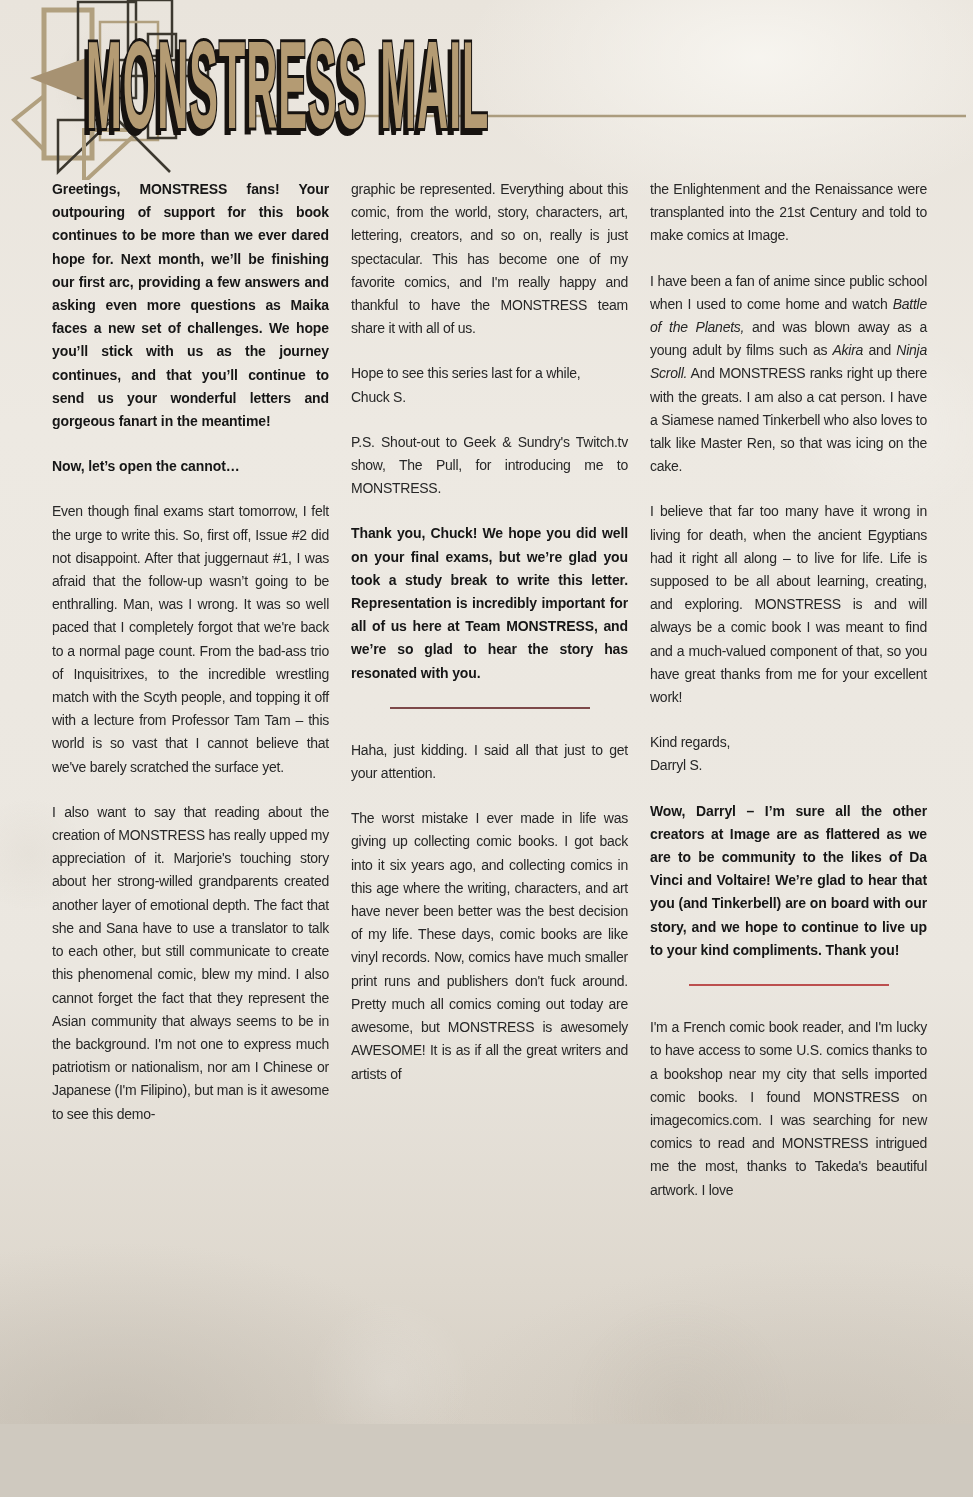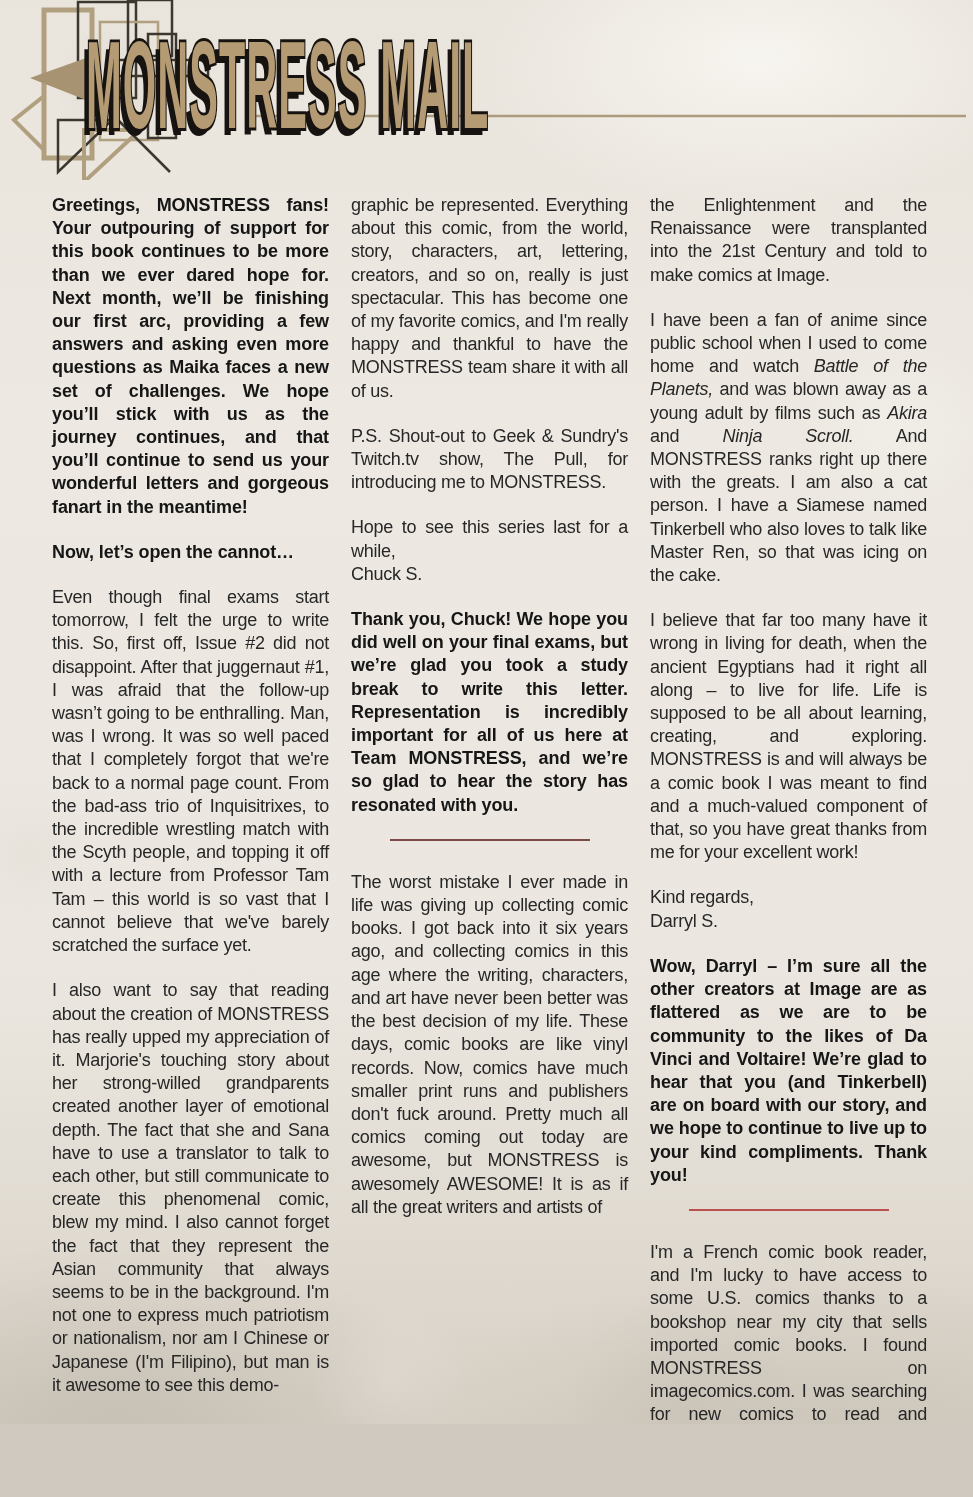--- a/index.html
+++ b/index.html
@@ -33,22 +33,22 @@
     letter-spacing: 2px;
   }
   .logo-shadow { fill: #171310; }
   .logo-fill { fill: #b49b73; stroke: #171310; stroke-width: 4px; paint-order: stroke; }
   .columns {
     position: absolute; left: 52px; top: 178px; width: 875px;
     display: flex; gap: 22px;
   }
   .column { width: 277px; }
   .para {
-    margin: 16px 0 22px 0;
-    font-size: 18px;
+    margin: 0 0 22px 0;
+    font-size: 14px;
     line-height: 23.2px;
     letter-spacing: -0.25px;
     text-align: justify;
     color: #272727;
   }
   .para.bold { font-weight: bold; color: #161616; letter-spacing: -0.1px; }
   .para i { font-style: italic; }
   .divider { width: 200px; height: 2px; margin: 8px auto 30px auto; background: #8a4747; }
 </style>
 </head>
@@ -83,24 +83,25 @@
 
   <div class="columns">
     <div class="column">
         <p class="para bold">Greetings, MONSTRESS fans! Your outpouring of support for this book continues to be more than we ever dared hope for. Next month, we’ll be finishing our first arc, providing a few answers and asking even more questions as Maika faces a new set of challenges. We hope you’ll stick with us as the journey continues, and that you’ll continue to send us your wonderful letters and gorgeous fanart in the meantime!</p>
         <p class="para bold">Now, let’s open the cannot…</p>
         <p class="para">Even though final exams start tomorrow, I felt the urge to write this. So, first off, Issue #2 did not disappoint. After that juggernaut #1, I was afraid that the follow-up wasn’t going to be enthralling. Man, was I wrong. It was so well paced that I completely forgot that we're back to a normal page count. From the bad-ass trio of Inquisitrixes, to the incredible wrestling match with the Scyth people, and topping it off with a lecture from Professor Tam Tam – this world is so vast that I cannot believe that we've barely scratched the surface yet.</p>
         <p class="para">I also want to say that reading about the creation of MONSTRESS has really upped my appreciation of it. Marjorie's touching story about her strong-willed grandparents created another layer of emotional depth. The fact that she and Sana have to use a translator to talk to each other, but still communicate to create this phenomenal comic, blew my mind. I also cannot forget the fact that they represent the Asian community that always seems to be in the background. I'm not one to express much patriotism or nationalism, nor am I Chinese or Japanese (I'm Filipino), but man is it awesome to see this demo-</p>
       </div>
     <div class="column">
         <p class="para">graphic be represented. Everything about this comic, from the world, story, characters, art, lettering, creators, and so on, really is just spectacular. This has become one of my favorite comics, and I'm really happy and thankful to have the MONSTRESS team share it with all of us.</p>
+        <p class="para">Hope to see this series last for a while,<br>Chuck S.</p>
         <p class="para">P.S. Shout-out to Geek &amp; Sundry's Twitch.tv show, The Pull, for introducing me to MONSTRESS.</p>
-        <p class="para">Hope to see this series last for a while,<br>Chuck S.</p>
         <p class="para bold">Thank you, Chuck! We hope you did well on your final exams, but we’re glad you took a study break to write this letter. Representation is incredibly important for all of us here at Team MONSTRESS, and we’re so glad to hear the story has resonated with you.</p>
         <div class="divider" style="background: rgb(125, 73, 73);"></div>
+        <p class="para">Haha, just kidding. I said all that just to get your attention.</p>
         <p class="para">The worst mistake I ever made in life was giving up collecting comic books. I got back into it six years ago, and collecting comics in this age where the writing, characters, and art have never been better was the best decision of my life. These days, comic books are like vinyl records. Now, comics have much smaller print runs and publishers don't fuck around. Pretty much all comics coming out today are awesome, but MONSTRESS is awesomely AWESOME! It is as if all the great writers and artists of</p>
       </div>
     <div class="column">
         <p class="para">the Enlightenment and the Renaissance were transplanted into the 21st Century and told to make comics at Image.</p>
         <p class="para"><span>I have been a fan of anime since public school when I used to come home and watch </span><i>Battle of the Planets,</i><span> and was blown away as a young adult by films such as </span><i>Akira</i><span> and </span><i>Ninja Scroll.</i><span> And MONSTRESS ranks right up there with the greats. I am also a cat person. I have a Siamese named Tinkerbell who also loves to talk like Master Ren, so that was icing on the cake.</span></p>
         <p class="para">I believe that far too many have it wrong in living for death, when the ancient Egyptians had it right all along – to live for life. Life is supposed to be all about learning, creating, and exploring. MONSTRESS is and will always be a comic book I was meant to find and a much-valued component of that, so you have great thanks from me for your excellent work!</p>
         <p class="para">Kind regards,<br>Darryl S.</p>
         <p class="para bold">Wow, Darryl – I’m sure all the other creators at Image are as flattered as we are to be community to the likes of Da Vinci and Voltaire!  We’re glad to hear that you (and Tinkerbell) are on board with our story, and we hope to continue to live up to your kind compliments. Thank you!</p>
         <div class="divider" style="background: rgb(188, 79, 79);"></div>
         <p class="para">I'm a French comic book reader, and I'm lucky to have access to some U.S. comics thanks to a bookshop near my city that sells imported comic books. I found MONSTRESS on imagecomics.com. I was searching for new comics to read and MONSTRESS intrigued me the most, thanks to Takeda's beautiful artwork. I love</p>

